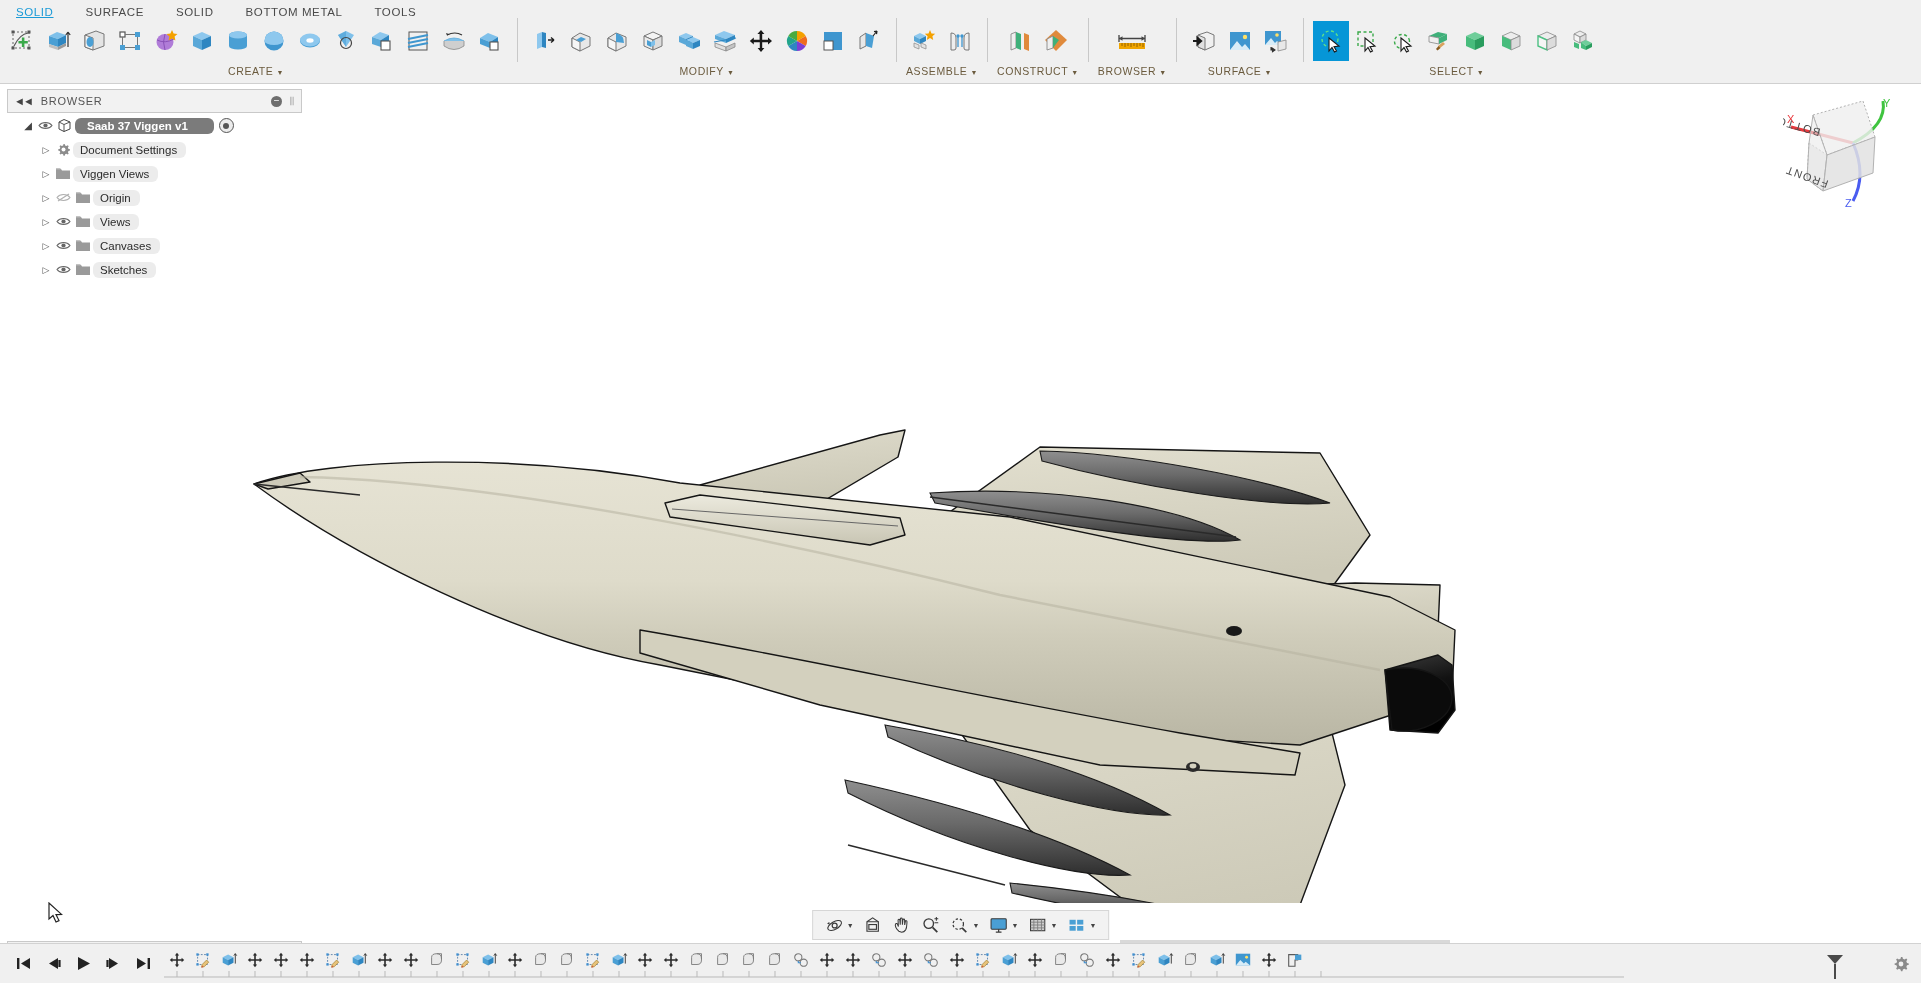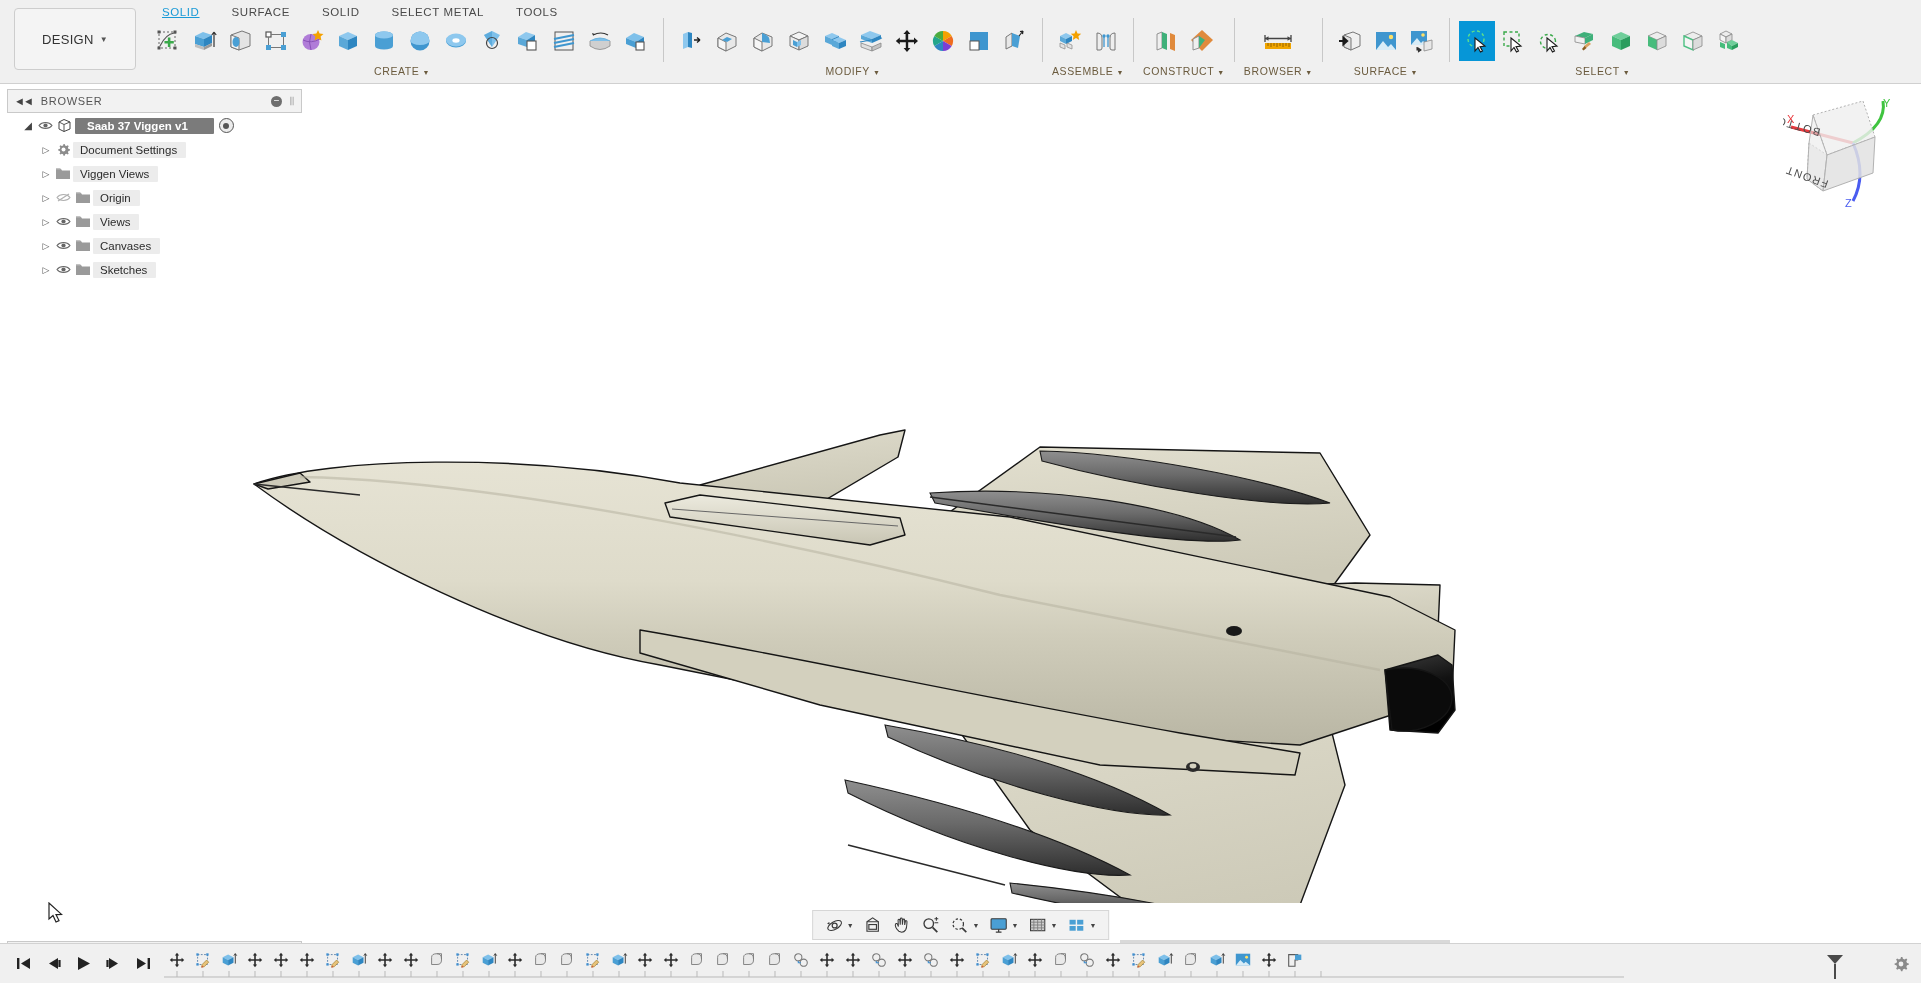--- a/index.html
+++ b/index.html
@@ -70,21 +70,21 @@
   }
   .browser-head .grip { color: #aaa; font-size: 11px; }
 
   .tree { padding-top: 3px; font-size: 11.5px; color: #2b2b2b; }
   .trow { display: flex; align-items: center; height: 19px; margin-bottom: 5px; }
   .trow .arrow { width: 14px; text-align: center; font-size: 9px; color: #555; }
   .trow .tri-open { width: 14px; text-align: center; font-size: 10px; color: #444; }
   .trow .eye { width: 20px; display:flex; align-items:center; justify-content:center; }
   .trow .ficon { width: 20px; display:flex; align-items:center; justify-content:center; }
   .trow .lbl {
-    background: #ececec; padding: 2px 9px 2px 7px; border-radius: 1px;
+    background: #ececec; padding: 2px 9px 2px 7px; border-radius: 6px;
   }
   .trow.root .lbl { background: #7b7b7b; color: #fff; font-weight: bold; padding: 2px 26px 2px 12px;}
   .trow.root { margin-left: 14px; }
   .trow .dot {
     width: 15px; height: 15px; border-radius: 50%; border: 1.6px solid #555;
     display: flex; align-items: center; justify-content: center; margin-left: 5px; background:#ececec;
   }
   .trow .dot i { width: 6px; height: 6px; border-radius: 50%; background: #555; display: block;}
 
   
@@ -135,31 +135,27 @@
   .tl-gear { width: 40px; display:flex; align-items:center; justify-content:center; }
   .scrollhint { position:absolute; left: 1120px; bottom: 39px; width: 330px; height: 4px; background: #d9d9d9;}
 </style>
 </head>
 <body>
 
 <div id="app">
 
   <div class="ribbon">
 
-    <div class="design-btn">
-      <span>DESIGN</span>
-      <span class="caret">▼</span>
-    </div>
 
     <div class="tabs-and-panels">
       <div class="tabstrip">
         <div class="tab active">SOLID</div>
         <div class="tab">SURFACE</div>
         <div class="tab">SOLID</div>
-        <div class="tab">SELECT METAL</div>
+        <div class="tab">BOTTOM METAL</div>
         <div class="tab">TOOLS</div>
       </div>
 
       <div class="panelrow">
 
         <div class="panel">
           <div class="icons">
             <div class="ic">
               <svg width="28" height="28" viewBox="0 0 28 28">
                 <rect x="5" y="5" width="16" height="16" fill="none" stroke="#666" stroke-width="1" stroke-dasharray="2,2"></rect>

